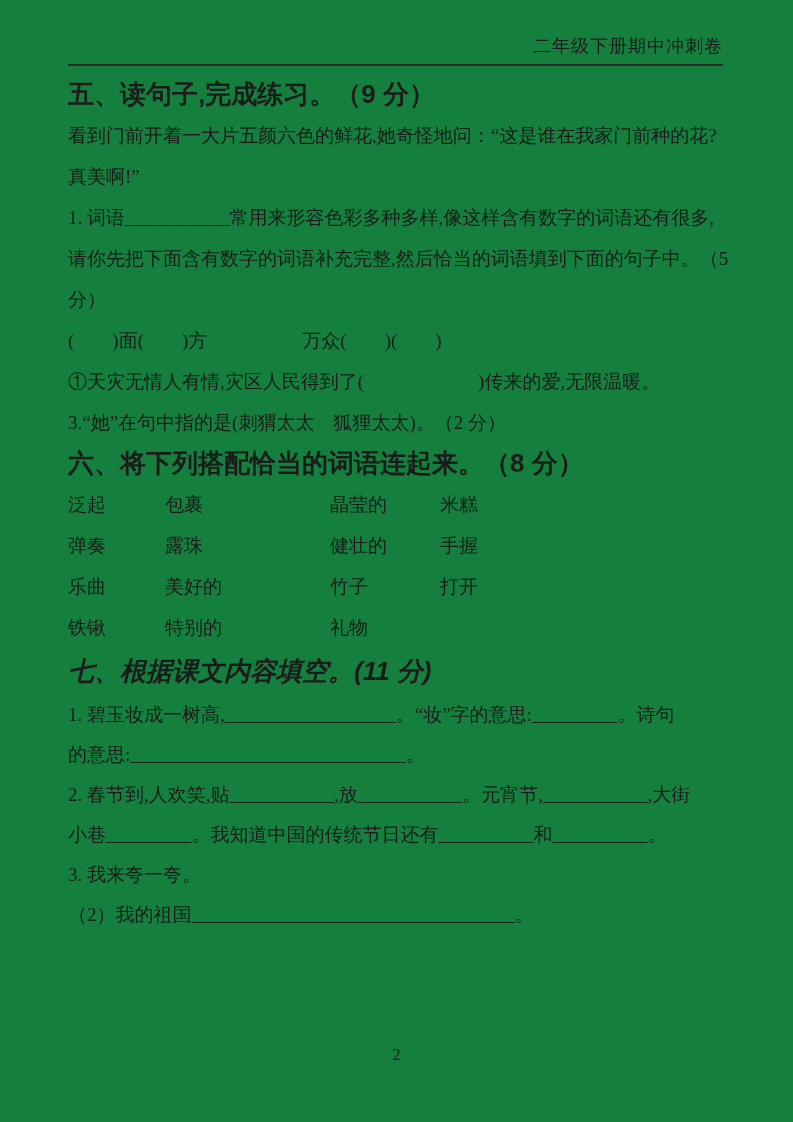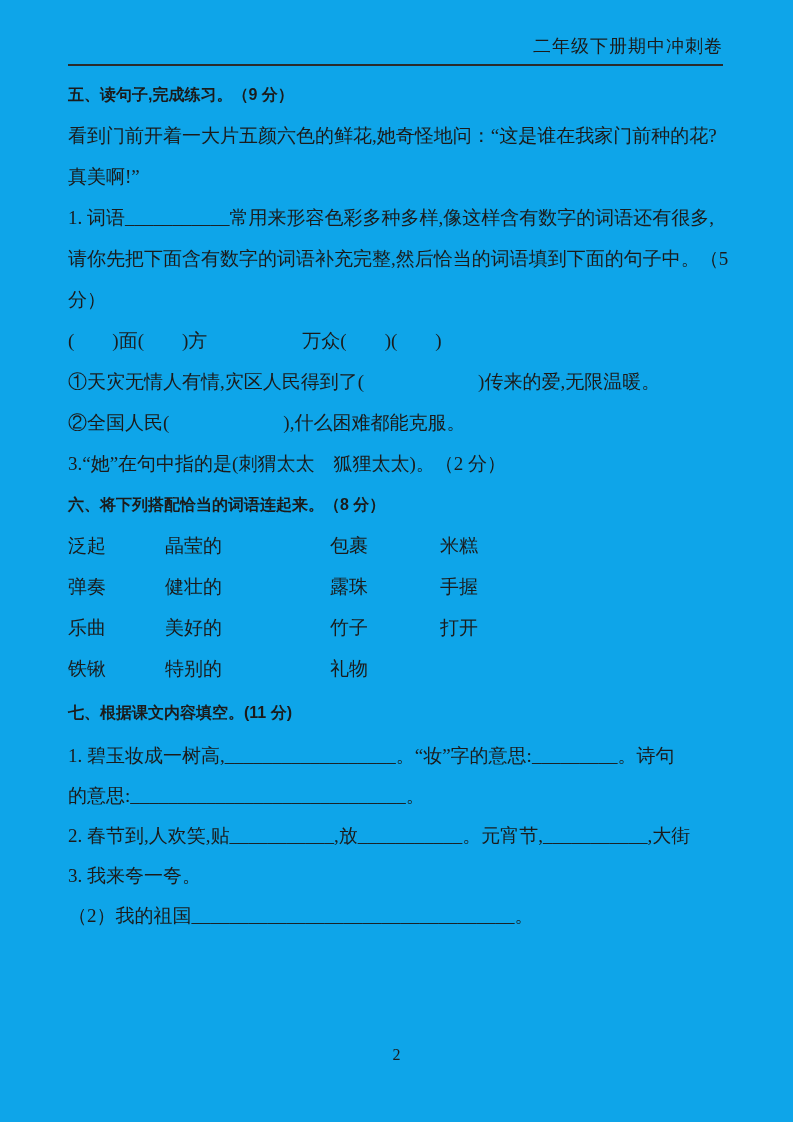--- a/index.html
+++ b/index.html
@@ -12,21 +12,21 @@
     width: 793px;
     height: 1122px;
     overflow: hidden;
     font-family: "Liberation Serif", "DejaVu Serif", serif;
     color: #1b1b1b;
   }
   .page {
     position: relative;
     width: 793px;
     height: 1122px;
-    background: #0ea5e9;
+    background: #15803d;
   }
   .header-title {
     position: absolute;
     top: 34px;
     right: 70px;
     font-size: 18px;
     letter-spacing: 1px;
     white-space: nowrap;
   }
   .header-rule {
@@ -43,23 +43,23 @@
     left: 68px;
     right: 40px;
     font-size: 19px;
     line-height: 41px;
     white-space: nowrap;
   }
   .line { height: 41px; font-family: Liberation Serif, serif; }
   .heading {
     font-family: "Liberation Sans", "DejaVu Sans", sans-serif;
     font-weight: bold;
-    font-size: 16px;
+    font-size: 26px;
   }
-  .s7heading { margin-top: 3px; }
+  .s7heading { margin-top: 3px; font-style: italic; }
   .s7 { line-height: 40px; height: 40px; }
   .s7first { margin-top: 3px; }
   .match-grid {
     display: grid;
     grid-template-columns: 97px 165px 110px auto;
     line-height: 41px;
   }
   .match-cell { height: 41px; }
   .page-number {
     position: absolute;
@@ -81,46 +81,46 @@
   <div class="content">
 
     <div class="line heading">五、读句子,完成练习。（9 分）</div>
     <div class="line">看到门前开着一大片五颜六色的鲜花,她奇怪地问：“这是谁在我家门前种的花?</div>
     <div class="line">真美啊!”</div>
     <div class="line">1. 词语___________常用来形容色彩多种多样,像这样含有数字的词语还有很多,</div>
     <div class="line">请你先把下面含有数字的词语补充完整,然后恰当的词语填到下面的句子中。（5</div>
     <div class="line">分）</div>
     <div class="line">(　　)面(　　)方　　　　　万众(　　)(　　)</div>
     <div class="line">①天灾无情人有情,灾区人民得到了(　　　　　　)传来的爱,无限温暖。</div>
-    <div class="line">②全国人民(　　　　　　),什么困难都能克服。</div>
     <div class="line">3.“她”在句中指的是(刺猬太太　狐狸太太)。（2 分）</div>
 
     <div class="line heading">六、将下列搭配恰当的词语连起来。（8 分）</div>
     <div class="match-grid">
         <div class="match-cell">泛起</div>
+        <div class="match-cell">包裹</div>
         <div class="match-cell">晶莹的</div>
-        <div class="match-cell">包裹</div>
         <div class="match-cell">米糕</div>
         <div class="match-cell">弹奏</div>
+        <div class="match-cell">露珠</div>
         <div class="match-cell">健壮的</div>
-        <div class="match-cell">露珠</div>
         <div class="match-cell">手握</div>
         <div class="match-cell">乐曲</div>
         <div class="match-cell">美好的</div>
         <div class="match-cell">竹子</div>
         <div class="match-cell">打开</div>
         <div class="match-cell">铁锹</div>
         <div class="match-cell">特别的</div>
         <div class="match-cell">礼物</div>
       </div>
 
     <div class="line heading s7heading">七、根据课文内容填空。(11 分)</div>
     <div class="line s7 s7first">1. 碧玉妆成一树高,__________________。“妆”字的意思:_________。诗句</div>
     <div class="line s7">的意思:_____________________________。</div>
     <div class="line s7">2. 春节到,人欢笑,贴___________,放___________。元宵节,___________,大街</div>
+    <div class="line s7">小巷_________。我知道中国的传统节日还有__________和__________。</div>
     <div class="line s7">3. 我来夸一夸。</div>
     <div class="line s7">（2）我的祖国__________________________________。</div>
 
   </div>
 
   <div class="page-number">2</div>
 
 </div>
 
 </body></html>

